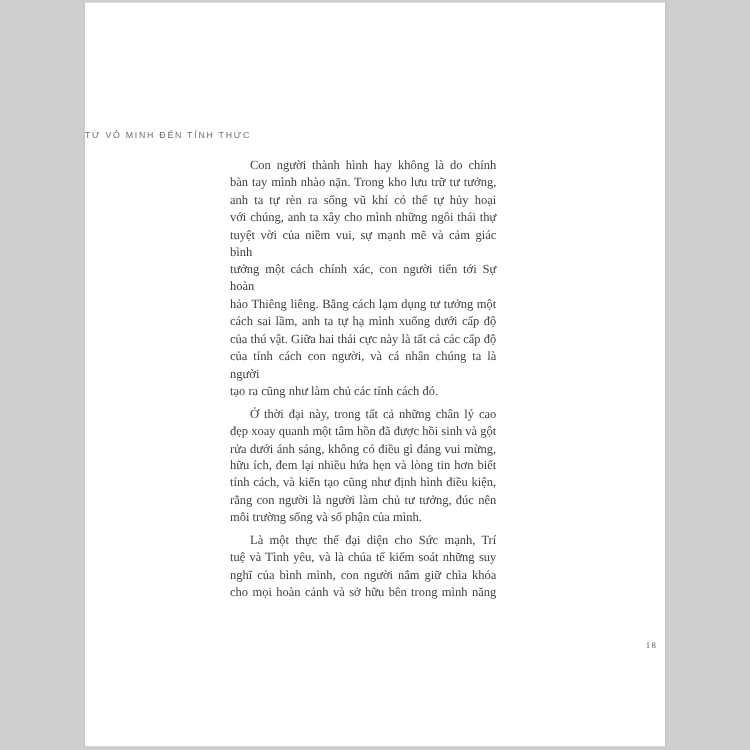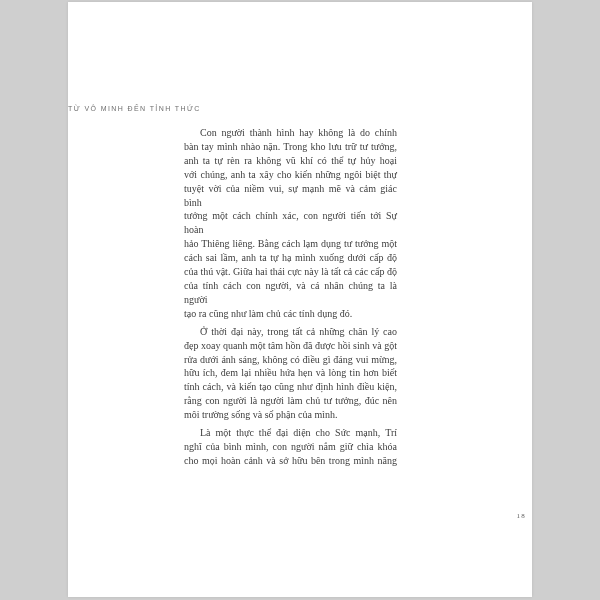--- a/index.html
+++ b/index.html
@@ -77,41 +77,42 @@
 <body>
 
 <div class="stage">
   <div class="paper">
     <div class="running-header">TỪ VÔ MINH ĐẾN TỈNH THỨC</div>
 
     <div class="text-block">
         <div class="para">
           <div class="line first">Con người thành hình hay không là do chính</div>
           <div class="line">bàn tay mình nhào nặn. Trong kho lưu trữ tư tưởng,</div>
-          <div class="line">anh ta tự rèn ra không vũ khí có thể tự hủy hoại</div>
-          <div class="line">với chúng, anh ta xây cho kiến những ngôi biệt thự</div>
+          <div class="line">anh ta tự rèn ra sống vũ khí có thể tự hủy hoại</div>
+          <div class="line">với chúng, anh ta xây cho mình những ngôi thái thự</div>
           <div class="line">tuyệt vời của niềm vui, sự mạnh mẽ và cảm giác bình</div>
           <div class="line">tưởng một cách chính xác, con người tiến tới Sự hoàn</div>
           <div class="line">hảo Thiêng liêng. Bằng cách lạm dụng tư tưởng một</div>
           <div class="line">cách sai lầm, anh ta tự hạ mình xuống dưới cấp độ</div>
           <div class="line">của thú vật. Giữa hai thái cực này là tất cả các cấp độ</div>
           <div class="line">của tính cách con người, và cá nhân chúng ta là người</div>
-          <div class="line lastline">tạo ra cũng như làm chủ các tính dụng đó.</div>
+          <div class="line lastline">tạo ra cũng như làm chủ các tính cách đó.</div>
         </div>
         <div class="para">
           <div class="line first">Ở thời đại này, trong tất cả những chân lý cao</div>
           <div class="line">đẹp xoay quanh một tâm hồn đã được hồi sinh và gột</div>
           <div class="line">rửa dưới ánh sáng, không có điều gì đáng vui mừng,</div>
           <div class="line">hữu ích, đem lại nhiều hứa hẹn và lòng tin hơn biết</div>
           <div class="line">tính cách, và kiến tạo cũng như định hình điều kiện,</div>
           <div class="line">rằng con người là người làm chủ tư tưởng, đúc nên</div>
           <div class="line lastline">môi trường sống và số phận của mình.</div>
         </div>
         <div class="para">
           <div class="line first">Là một thực thể đại diện cho Sức mạnh, Trí</div>
+          <div class="line">tuệ và Tình yêu, và là chúa tể kiểm soát những suy</div>
           <div class="line">nghĩ của bình mình, con người nắm giữ chìa khóa</div>
           <div class="line">cho mọi hoàn cảnh và sở hữu bên trong mình năng</div>
         </div>
       </div>
 
     <div class="page-number">18</div>
   </div>
 </div>
 
 </body></html>

